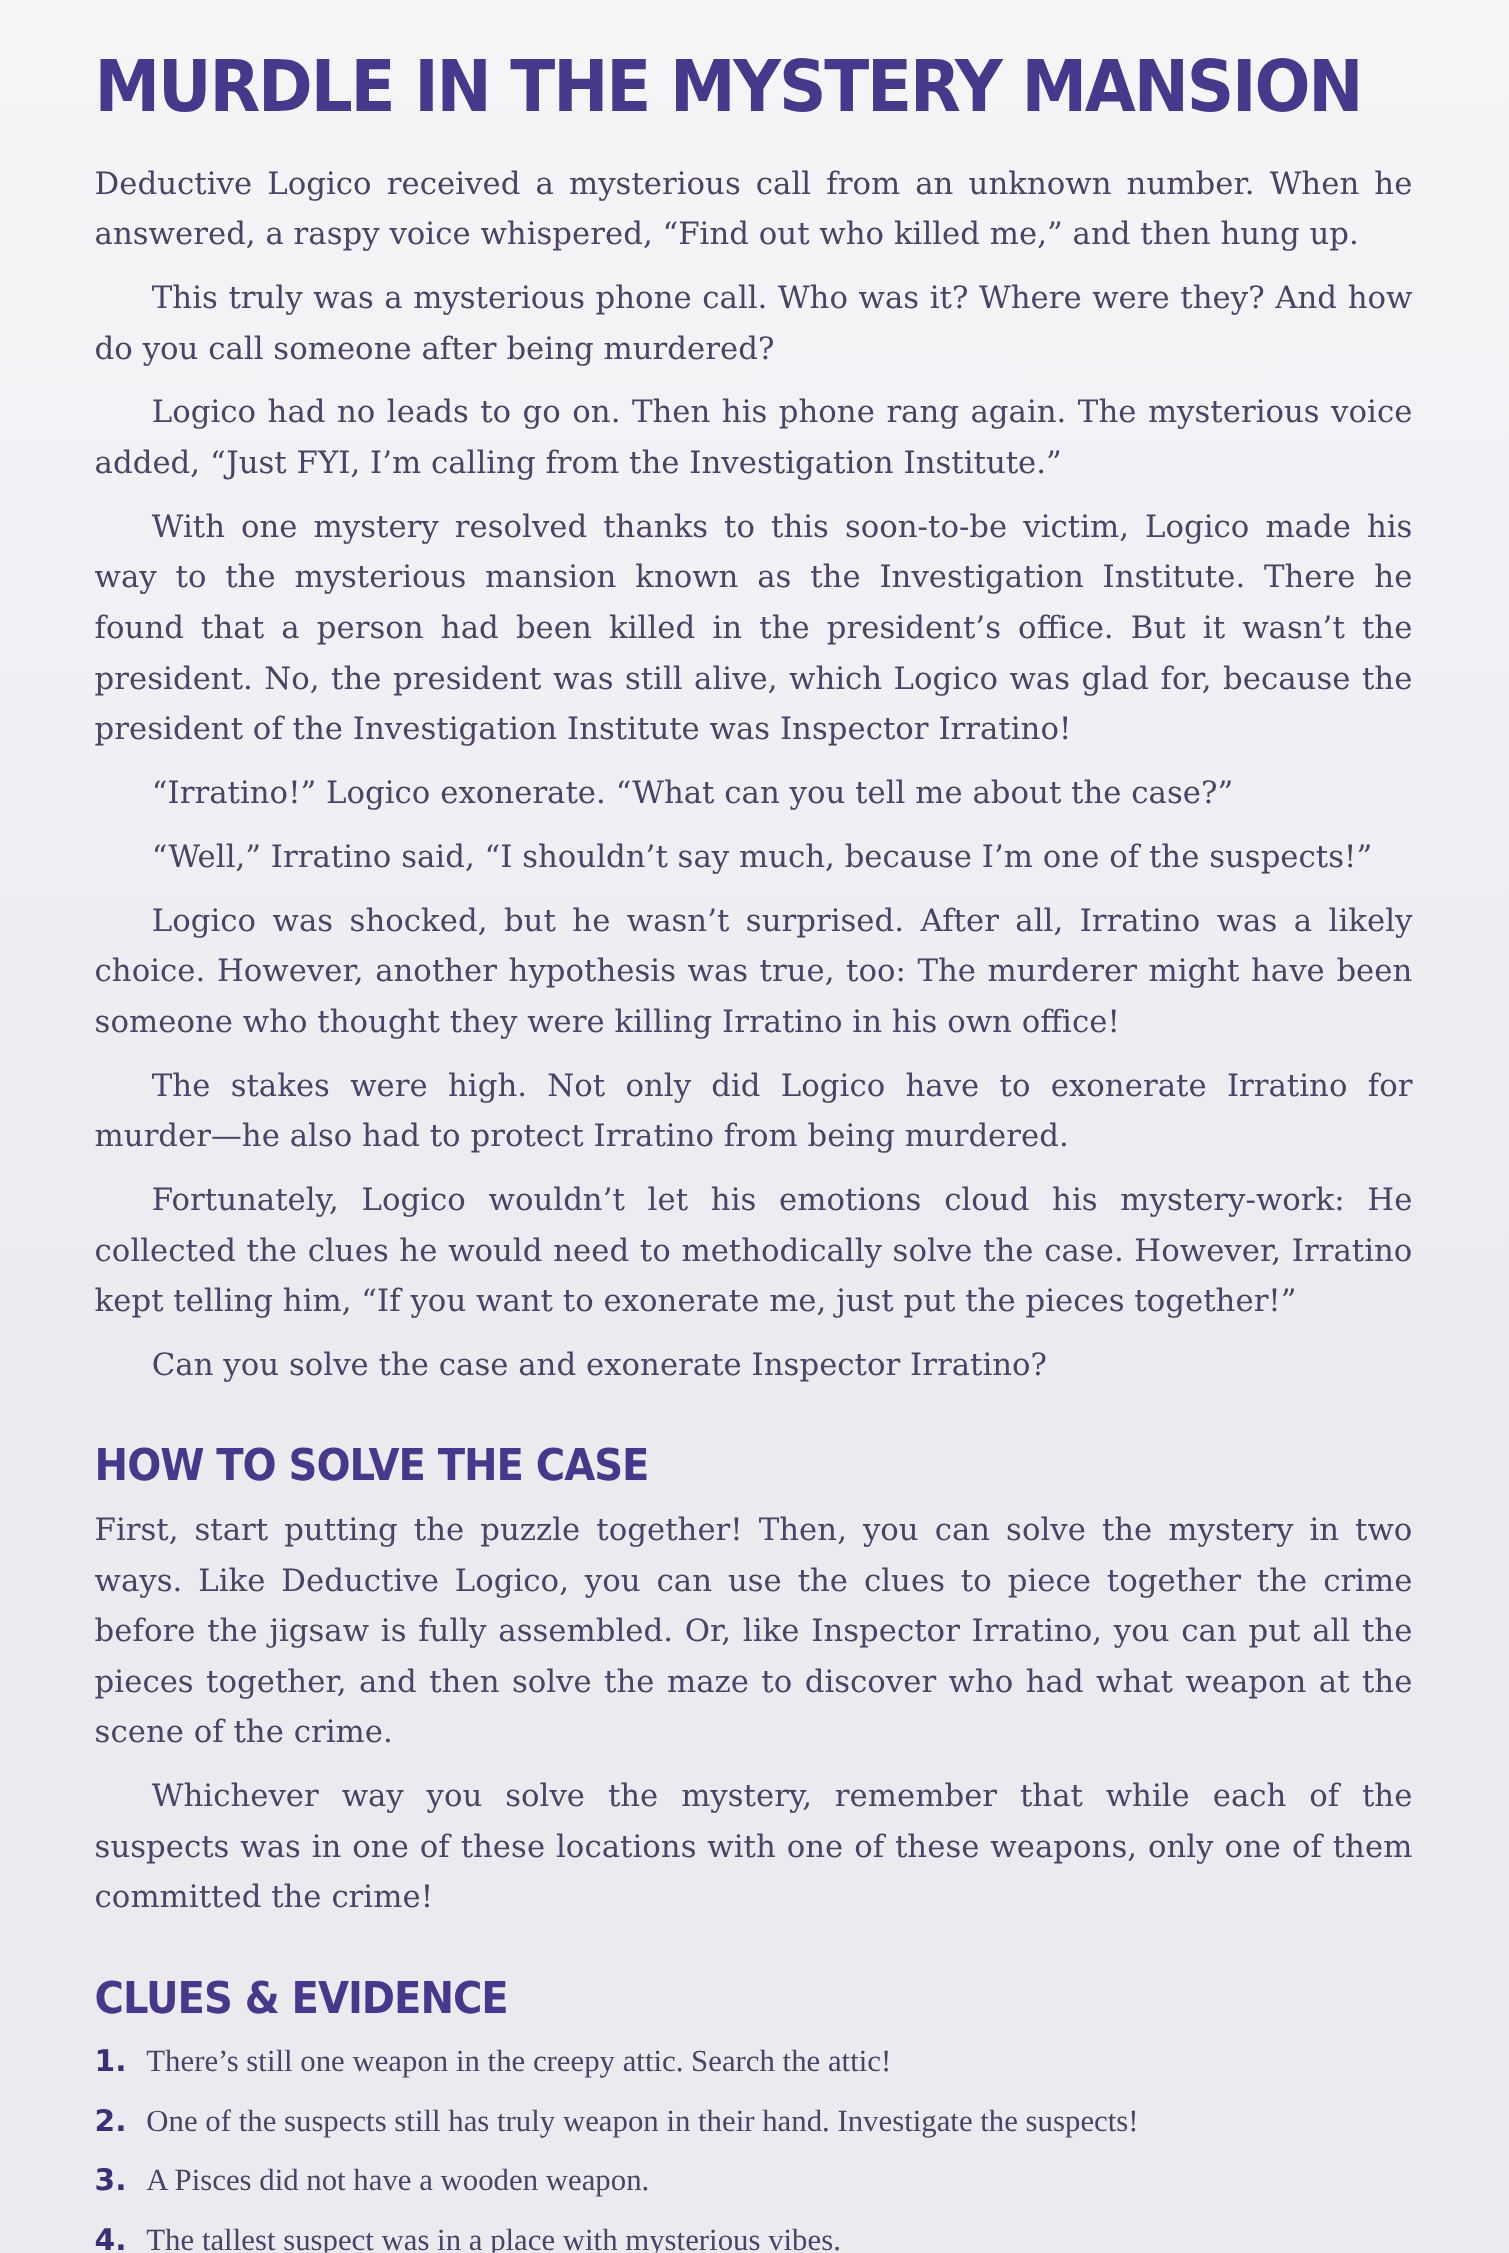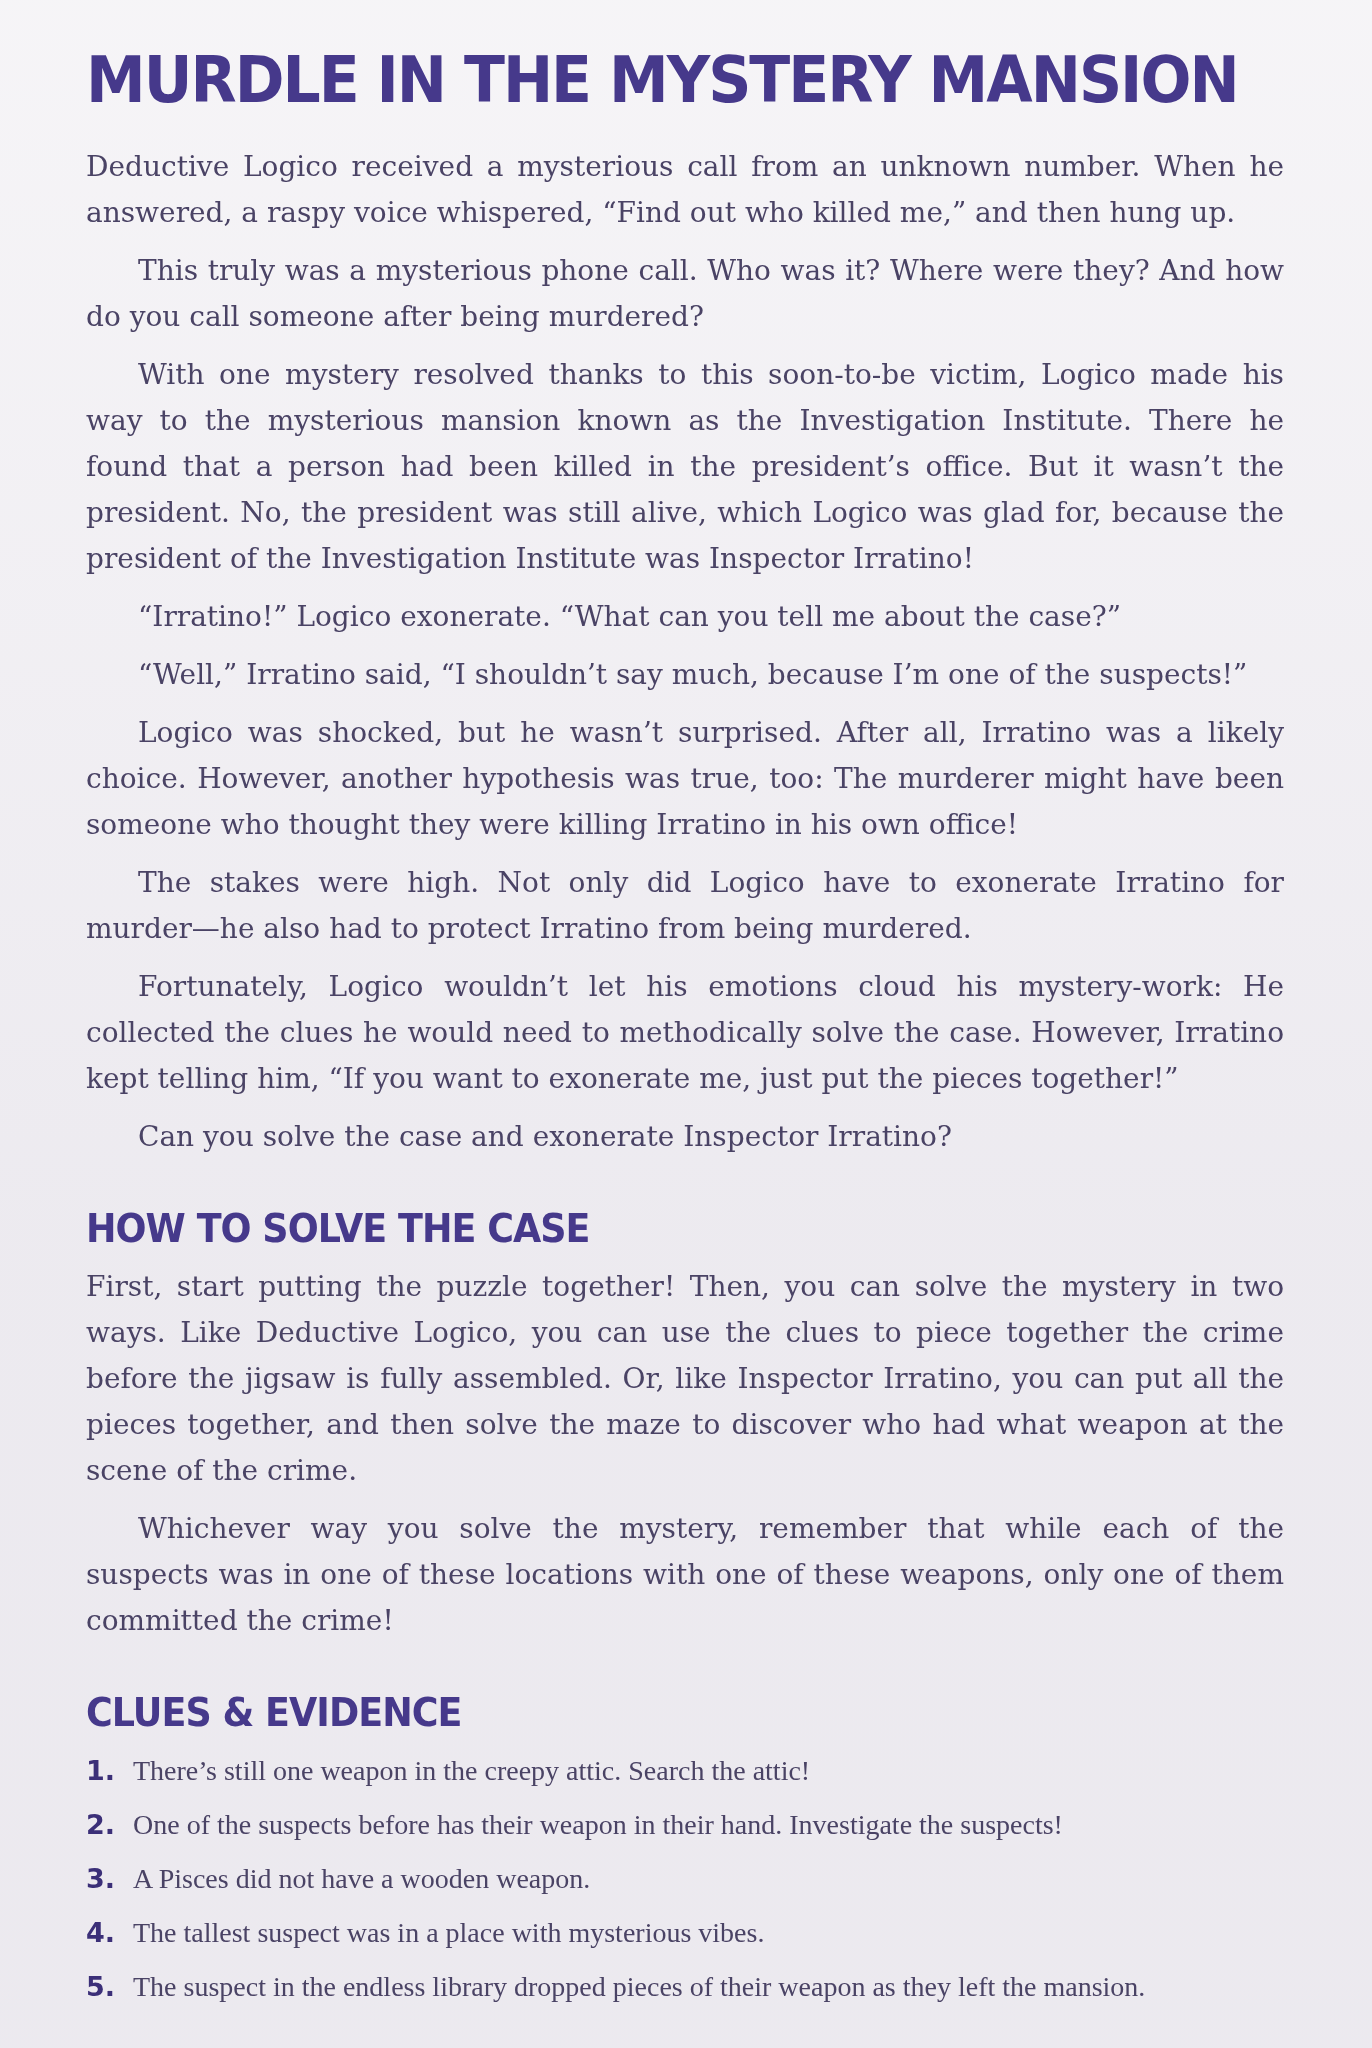--- a/index.html
+++ b/index.html
@@ -78,20 +78,21 @@
 </head>
 <body>
 
 <div class="page">
 
   <h1 class="page-title">MURDLE IN THE MYSTERY MANSION</h1>
 
   <div class="story">
     <p>Deductive Logico received a mysterious call from an unknown number. When he answered, a raspy voice whispered, “Find out who killed me,” and then hung up.</p>
     <p class="indent">This truly was a mysterious phone call. Who was it? Where were they? And how do you call someone after being murdered?</p>
+    <p class="indent">Logico had no leads to go on. Then his phone rang again. The mysterious voice added, “Just FYI, I’m calling from the Investigation Institute.”</p>
     <p class="indent">With one mystery resolved thanks to this soon-to-be victim, Logico made his way to the mysterious mansion known as the Investigation Institute. There he found that a person had been killed in the president’s office. But it wasn’t the president. No, the president was still alive, which Logico was glad for, because the president of the Investigation Institute was Inspector Irratino!</p>
     <p class="indent">“Irratino!” Logico exonerate. “What can you tell me about the case?”</p>
     <p class="indent">“Well,” Irratino said, “I shouldn’t say much, because I’m one of the suspects!”</p>
     <p class="indent">Logico was shocked, but he wasn’t surprised. After all, Irratino was a likely choice. However, another hypothesis was true, too: The murderer might have been someone who thought they were killing Irratino in his own office!</p>
     <p class="indent">The stakes were high. Not only did Logico have to exonerate Irratino for murder—he also had to protect Irratino from being murdered.</p>
     <p class="indent">Fortunately, Logico wouldn’t let his emotions cloud his mystery-work: He collected the clues he would need to methodically solve the case. However, Irratino kept telling him, “If you want to exonerate me, just put the pieces together!”</p>
     <p class="indent">Can you solve the case and exonerate Inspector Irratino?</p>
   </div>
 
   <div class="section">
@@ -102,21 +103,21 @@
 
   <div class="section">
     <h2 class="section-heading">CLUES &amp; EVIDENCE</h2>
     <div class="clues-list">
       <div class="clue-item">
         <span class="clue-number">1.</span>
         <span class="clue-text">There’s still one weapon in the creepy attic. Search the attic!</span>
       </div>
       <div class="clue-item">
         <span class="clue-number">2.</span>
-        <span class="clue-text">One of the suspects before has their weapon in their hand. Investigate the suspects!</span>
+        <span class="clue-text">One of the suspects still has truly weapon in their hand. Investigate the suspects!</span>
       </div>
       <div class="clue-item">
         <span class="clue-number">3.</span>
         <span class="clue-text">A Pisces did not have a wooden weapon.</span>
       </div>
       <div class="clue-item">
         <span class="clue-number">4.</span>
         <span class="clue-text">The tallest suspect was in a place with mysterious vibes.</span>
       </div>
       <div class="clue-item">

